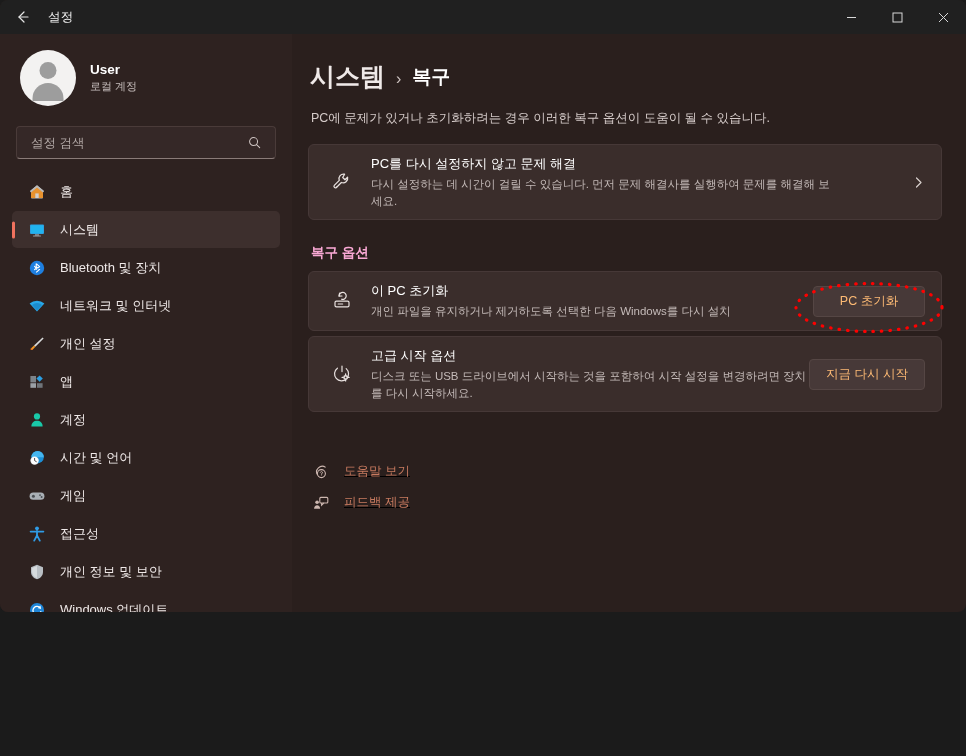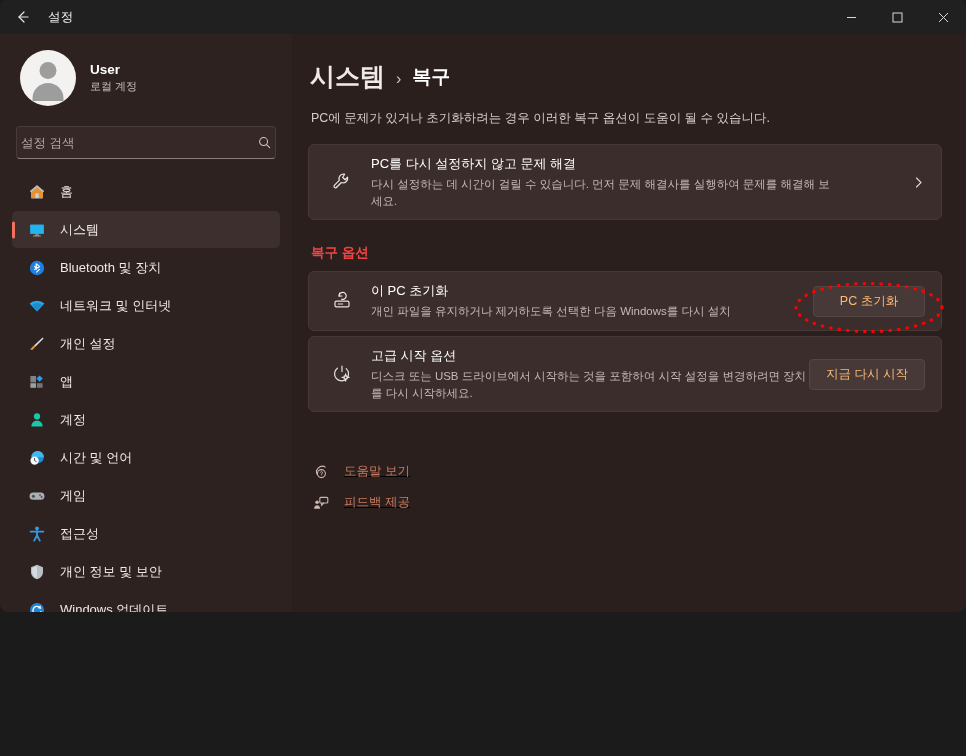--- a/index.html
+++ b/index.html
@@ -100,21 +100,21 @@
 
   .search-wrap {
     margin: 6px 4px 14px 4px;
     height: 33px;
     background: #352827;
     border: 1px solid #4a3b39;
     border-bottom: 1px solid #8a7b78;
     border-radius: 4px;
     display: flex;
     align-items: center;
-    padding: 0 4px;
+    padding: 0 14px;
   }
   .search-input {
     flex: 1;
     background: transparent;
     border: none;
     outline: none;
     color: #e3dbd9;
     font-size: 12.5px;
     font-family: inherit;
   }
@@ -222,21 +222,21 @@
     font-size: 12.5px;
     font-family: inherit;
     cursor: default;
     white-space: nowrap;
   }
 
   .section-title {
     margin: 24px 0 0 3px;
     font-size: 13.5px;
     font-weight: bold;
-    color: #ef4444;
+    color: #f9a8d4;
   }
 
   .stack { margin-top: 9px; }
   .stack .card { margin-top: 0; }
   .stack .card + .card { margin-top: 5px; }
 
   .links { margin-top: 44px; margin-left: 4px; text-decoration: underline; }
   .link-row {
     display: flex;
     align-items: center;

